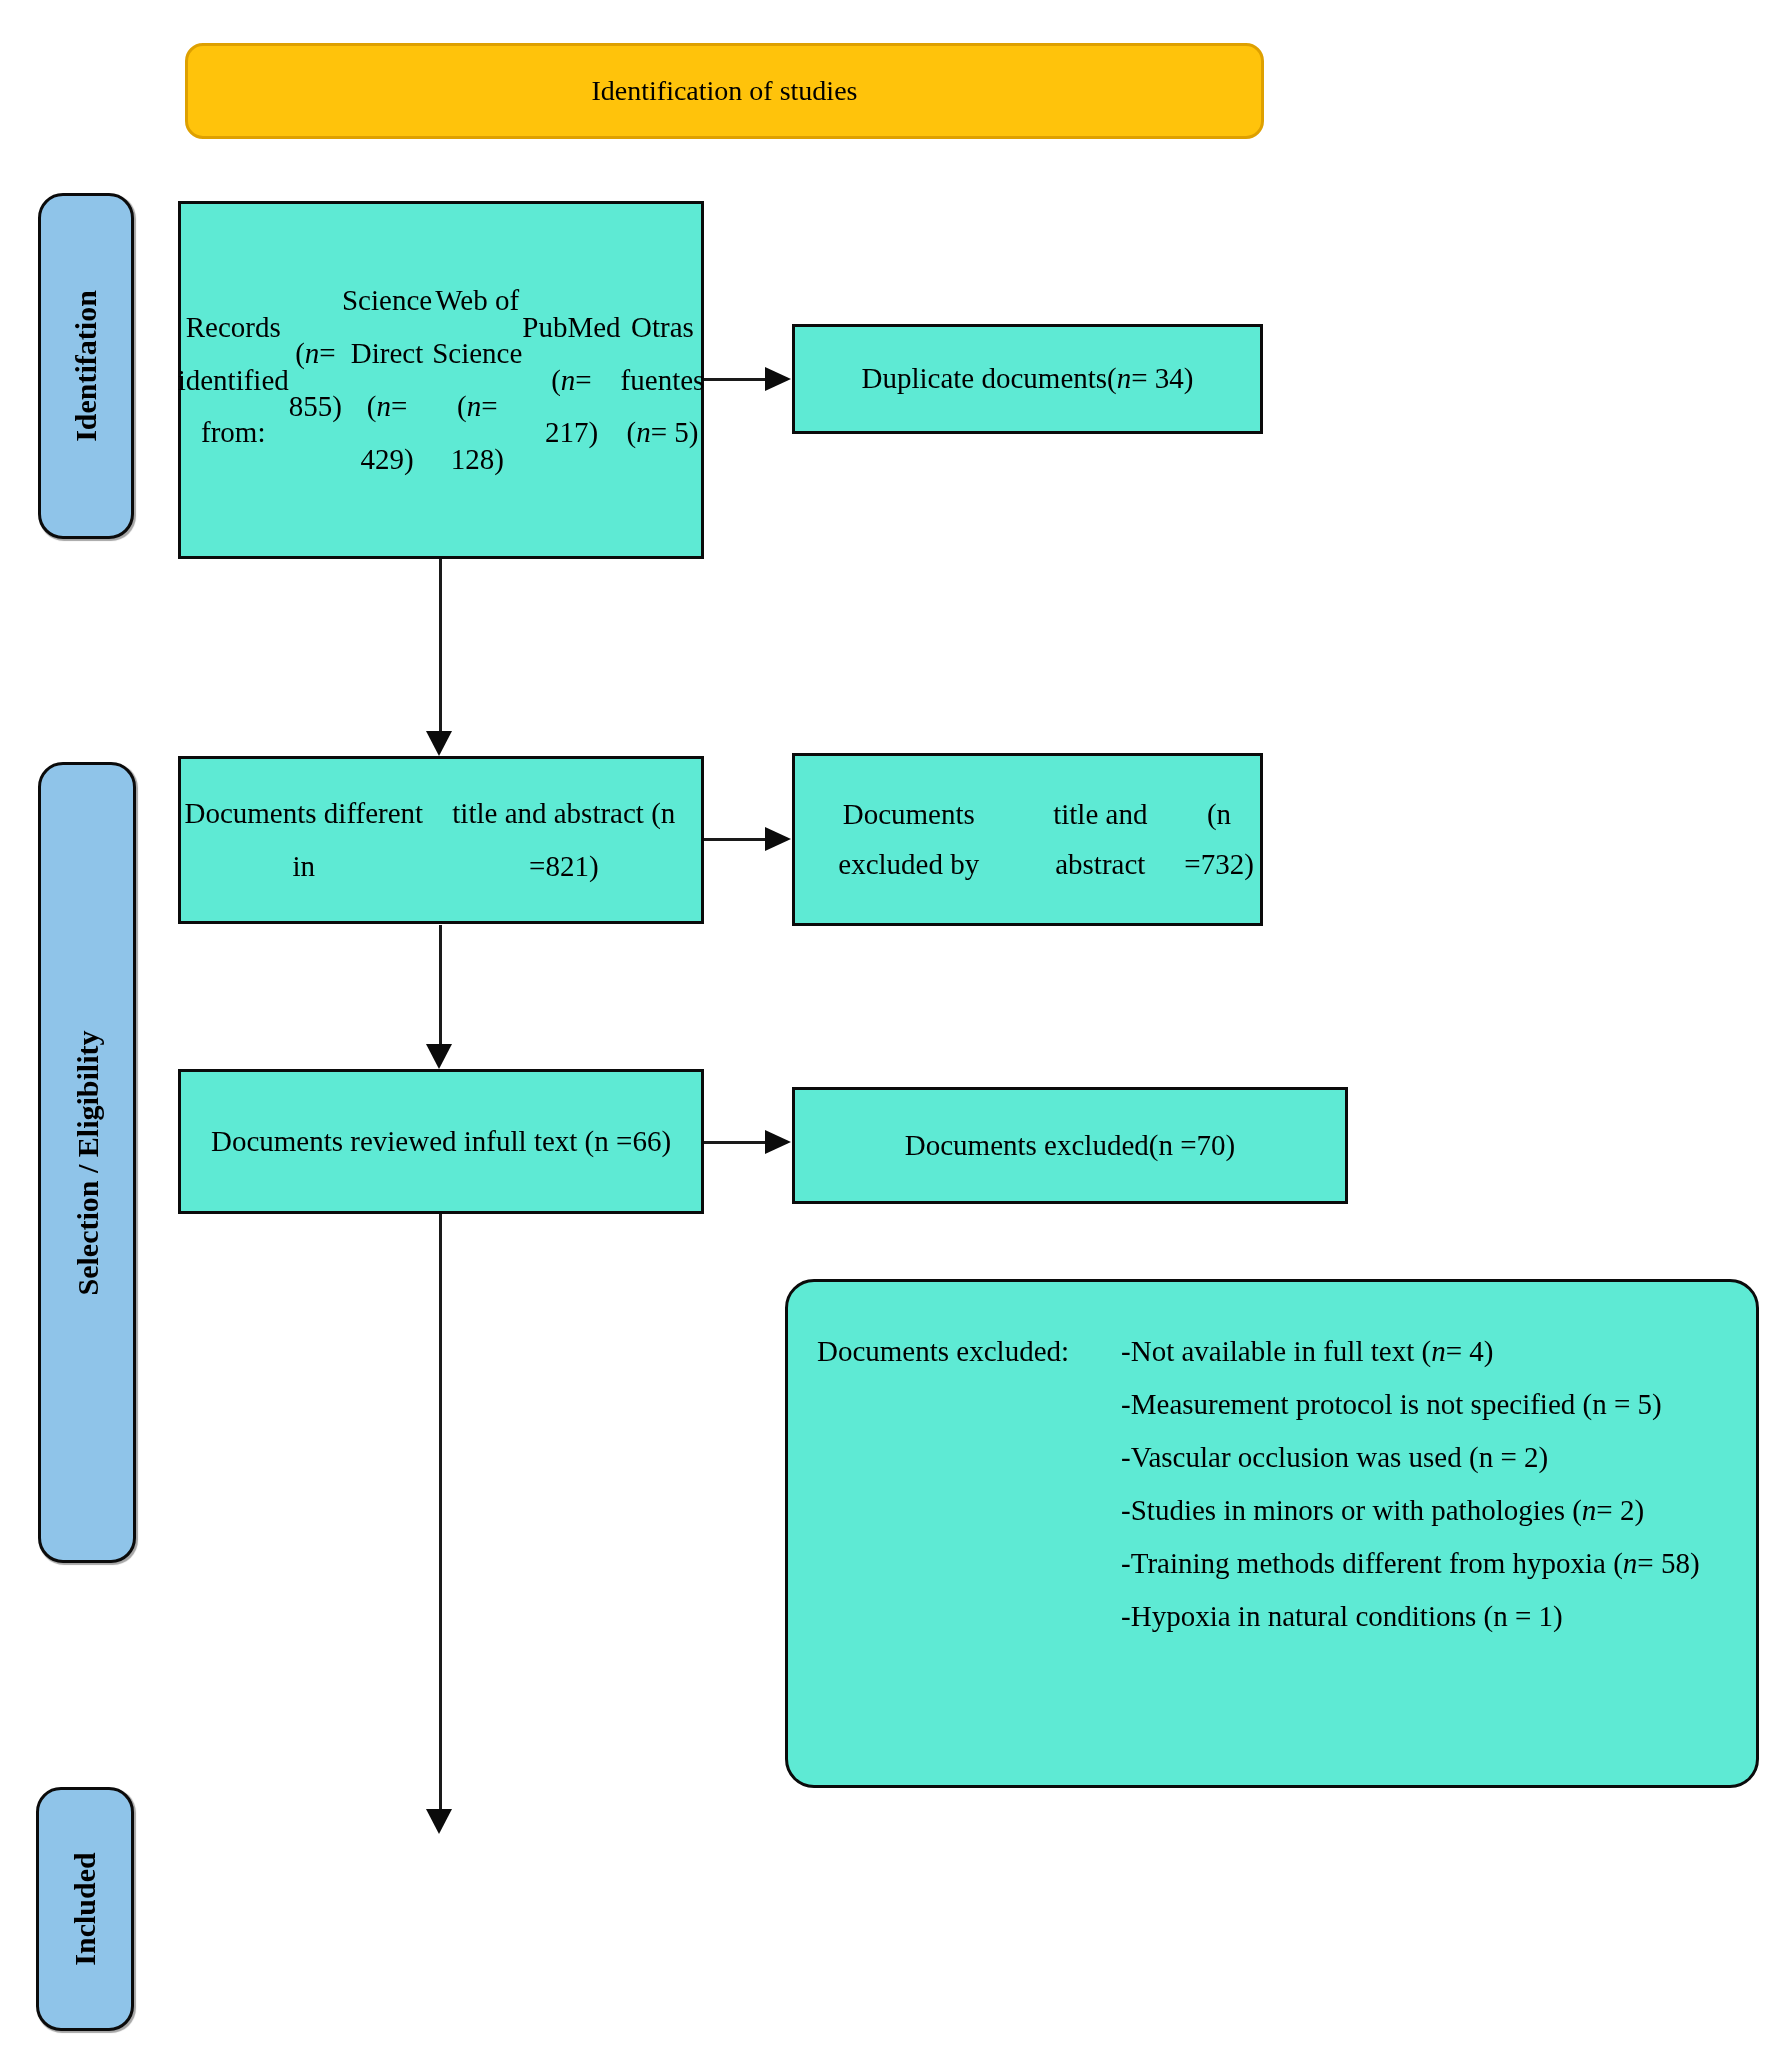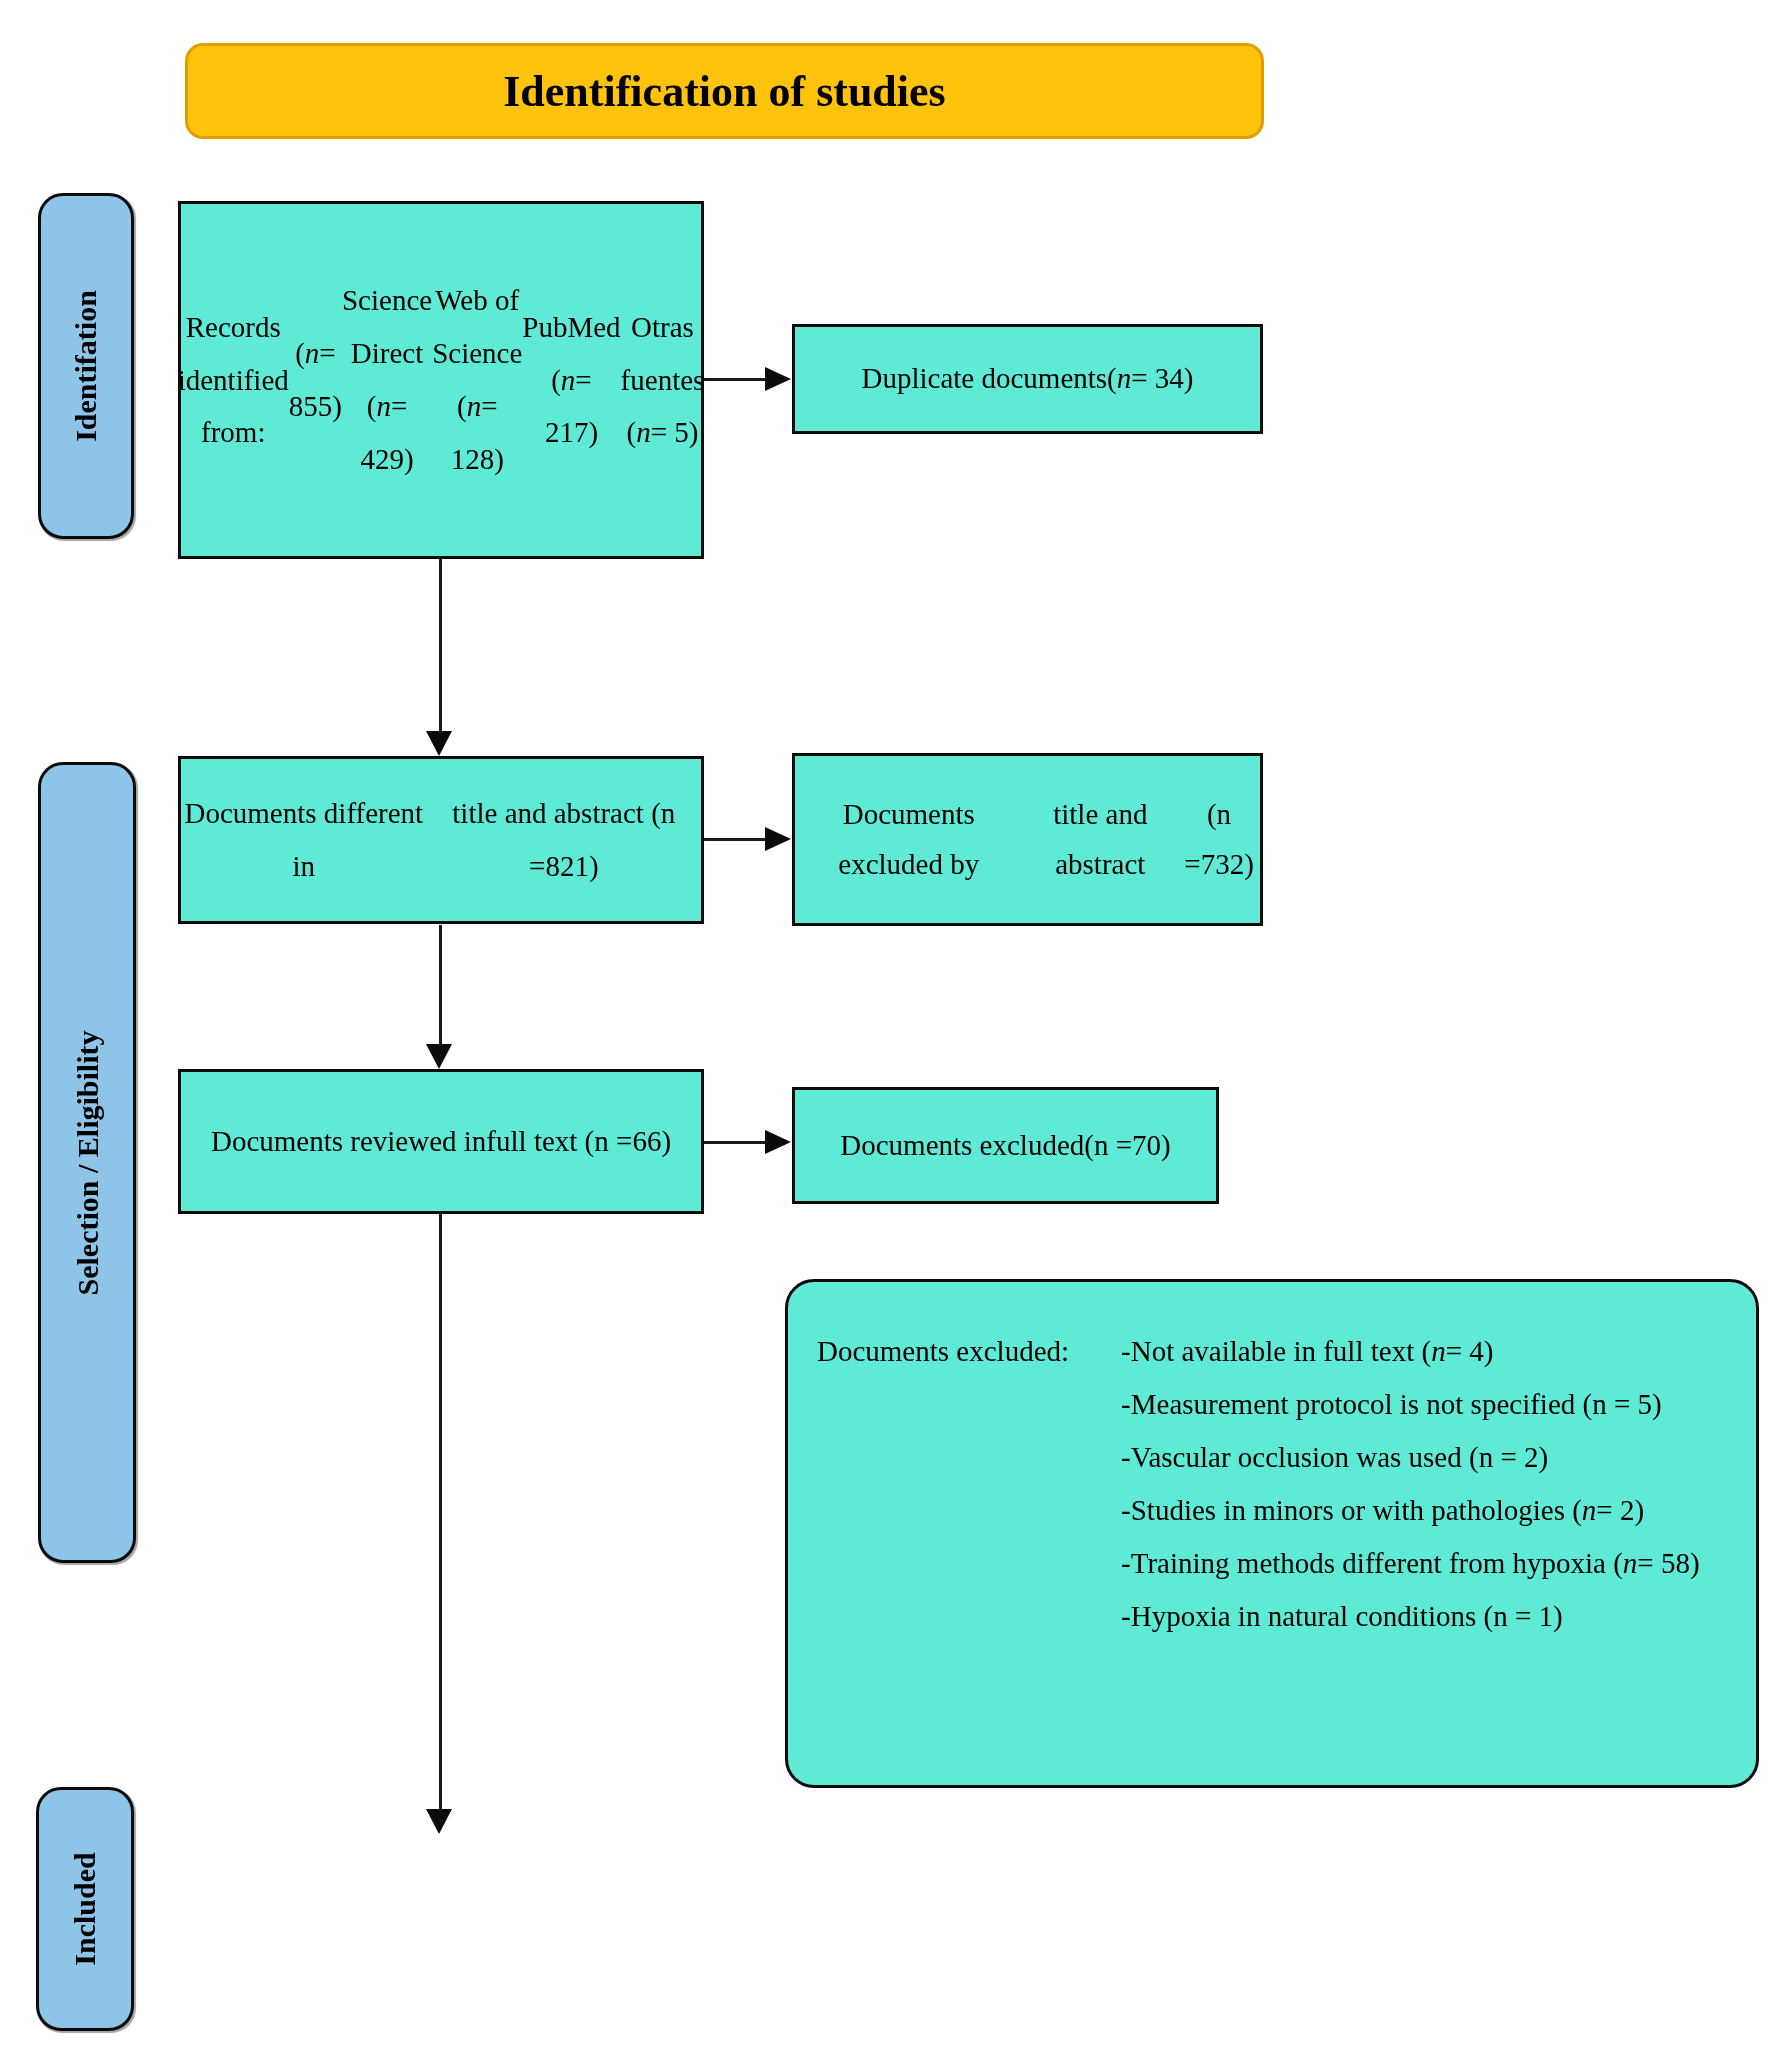--- a/index.html
+++ b/index.html
@@ -14,21 +14,21 @@
 
   
   .banner {
     position: absolute;
     left: 185px; top: 43px; width: 1079px; height: 96px;
     background: #FFC30B;
     border: 3.6px solid #DEA000;
     border-radius: 18px;
     display: flex; align-items: center; justify-content: center;
     box-sizing: border-box;
-    font-weight: bold; font-size: 44px;
+    font-weight: normal; font-size: 28px;
   }
 
   
   .stage {
     position: absolute;
     background: #8FC4E9;
     border: 3.6px solid #0b0b0b;
     border-radius: 25px;
     box-sizing: border-box;
     display: flex; align-items: center; justify-content: center;
@@ -56,21 +56,21 @@
     font-size: 29px;
     line-height: 1.82;
   }
   .box .it, .it { font-style: italic; }
 
   #box-records        { left: 178px; top: 201px;  width: 526px;  height: 358px; }
   #box-duplicates     { left: 792px; top: 324px;  width: 471px;  height: 110px; line-height: 1.7; }
   #box-examined       { left: 178px; top: 756px;  width: 526px;  height: 168px; }
   #box-excluded-title { left: 792px; top: 753px;  width: 471px;  height: 173px; line-height: 1.7; }
   #box-reviewed       { left: 178px; top: 1069px; width: 526px;  height: 145px; }
-  #box-excluded-ft    { left: 792px; top: 1087px; width: 427px;  height: 117px; line-height: 1.7; }
+  #box-excluded-ft    { left: 792px; top: 1087px; width: 556px;  height: 117px; line-height: 1.7; }
   #box-included       { left: 176px; top: 1835px; width: 530px;  height: 146px; }
 
   #box-reasons {
     left: 785px; top: 1279px; width: 974px; height: 509px;
     align-items: flex-start; justify-content: flex-start;
     text-align: left;
     padding: 43px 16.3px 14.5px 29px;
     line-height: 1.83;
     border-radius: 29px;
   }

